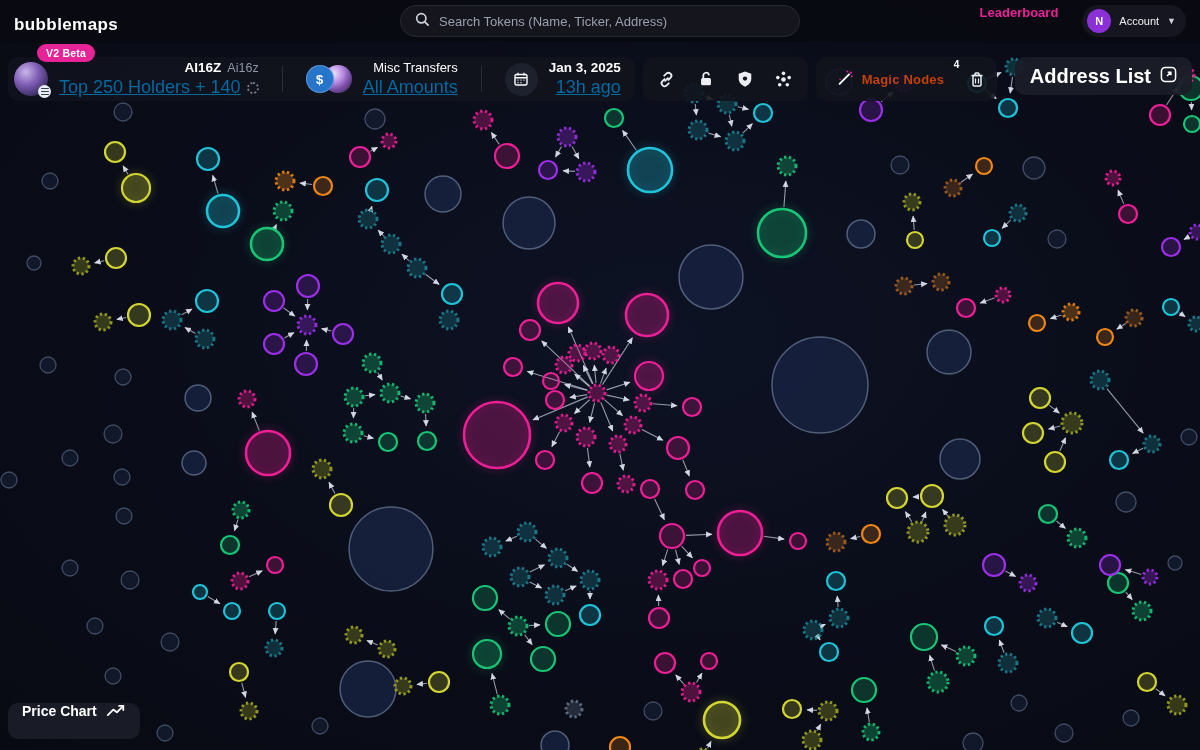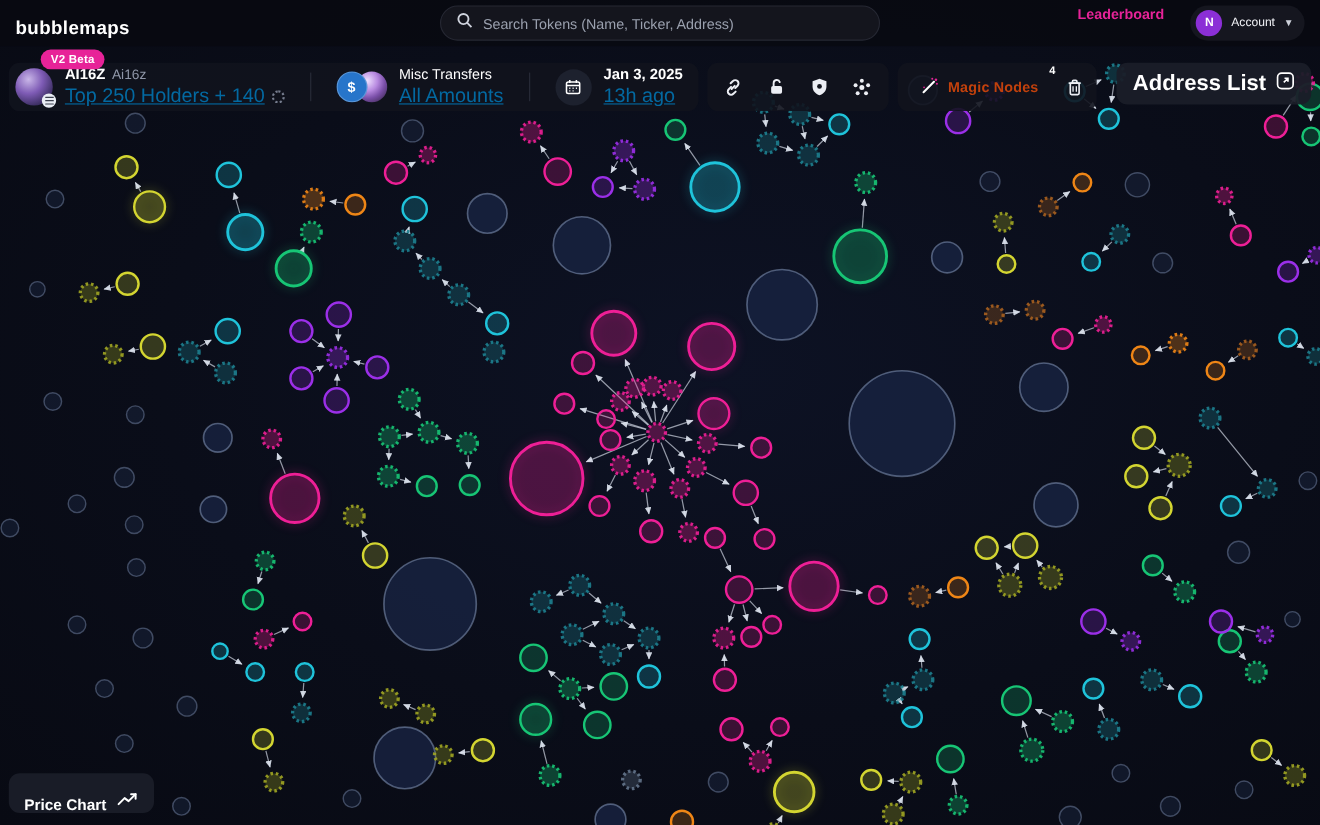--- a/index.html
+++ b/index.html
@@ -36,21 +36,21 @@
   
   .toolrow { position:absolute; top:57px; left:8px; right:8px; display:flex;
     align-items:flex-start; gap:8px; z-index:15; }
   .panel { background:rgba(17,19,29,.9); border-radius:10px; display:flex; align-items:center; }
   .token-panel { padding:5px 14px 5px 6px; gap:11px; height:44px; }
   .tk-avatar { position:relative; width:34px; height:34px; border-radius:50%;
     background:radial-gradient(circle at 35% 30%, #c9b6e8 0%, #7e5bb5 40%, #3c2f63 75%, #241d3e 100%); }
   .tk-badge { position:absolute; right:-3px; bottom:-2px; width:13px; height:13px; border-radius:50%;
     background:#e9edf4; display:flex; flex-direction:column; justify-content:center; gap:1.5px; padding:0 2.5px; }
   .tk-badge i { display:block; height:1.3px; background:#3a3f4c; border-radius:1px; }
-  .col { display:flex; flex-direction:column; gap:2px; }
+  .col { display:flex; flex-direction:column; gap:2px;align-items:flex-end; }
   .line1 { display:flex; gap:6px; align-items:baseline; }
   .sym { font-size:13.5px; font-weight:700; color:#fff; }
   .nm { font-size:12.5px; color:#8f96a8; }
   .sub { font-size:18px; color:#0369a1; display:flex; align-items:center; gap:6px;text-decoration:underline; }
   .spinner { width:12px; height:12px; border-radius:50%; border:2px dotted #767d8e; }
   .vdiv { width:1px; height:26px; background:#2a2d3a; margin:0 12px; }
   .coins { display:flex; align-items:center; }
   .coin { width:28px; height:28px; border-radius:50%; }
   .coin-usdc { background:#2775ca; display:flex; align-items:center; justify-content:center;
     font-size:13px; font-weight:700; color:#fff; z-index:2; box-shadow:0 0 0 1px rgba(255,255,255,.25) inset; }
@@ -65,21 +65,21 @@
   .magic-badge { position:absolute; top:-8px; right:-8px; min-width:17px; height:17px; border-radius:9px;
     background:var(--accent); color:#fff; font-size:10px; font-weight:700;
     display:flex; align-items:center; justify-content:center; padding:0 4px; }
   .trash-btn { width:26px; height:26px; display:flex; align-items:center; justify-content:center; cursor:pointer; }
   .addr-btn { margin-left:auto; background:rgba(26,29,40,.95); border-radius:10px; height:38px;
     display:flex; align-items:center; gap:9px; padding:0 15px; cursor:pointer; }
   .addr-label { font-size:20px; font-weight:700; color:#fff; }
 
   
   .price-btn { position:absolute; left:8px; bottom:11px; background:rgba(26,29,40,.95);
-    border-radius:10px; height:36px; display:flex; align-items:flex-end; gap:9px; padding:0 14px;
+    border-radius:10px; height:36px; display:flex; align-items:flex-start; gap:9px; padding:0 14px;
     cursor:pointer; z-index:15; }
   .price-label { font-size:14px; font-weight:700; color:#fff; }
 </style>
 </head>
 <body>
 
 <svg id="map" viewBox="0 0 1200 750" xmlns="http://www.w3.org/2000/svg">
     <defs>
       <marker id="arw" markerUnits="userSpaceOnUse" markerWidth="8" markerHeight="8" refX="6" refY="3" orient="auto">
         <path d="M0,0 L6.5,3 L0,6 Z" fill="#dfe5f1" fill-opacity="0.9"></path>

